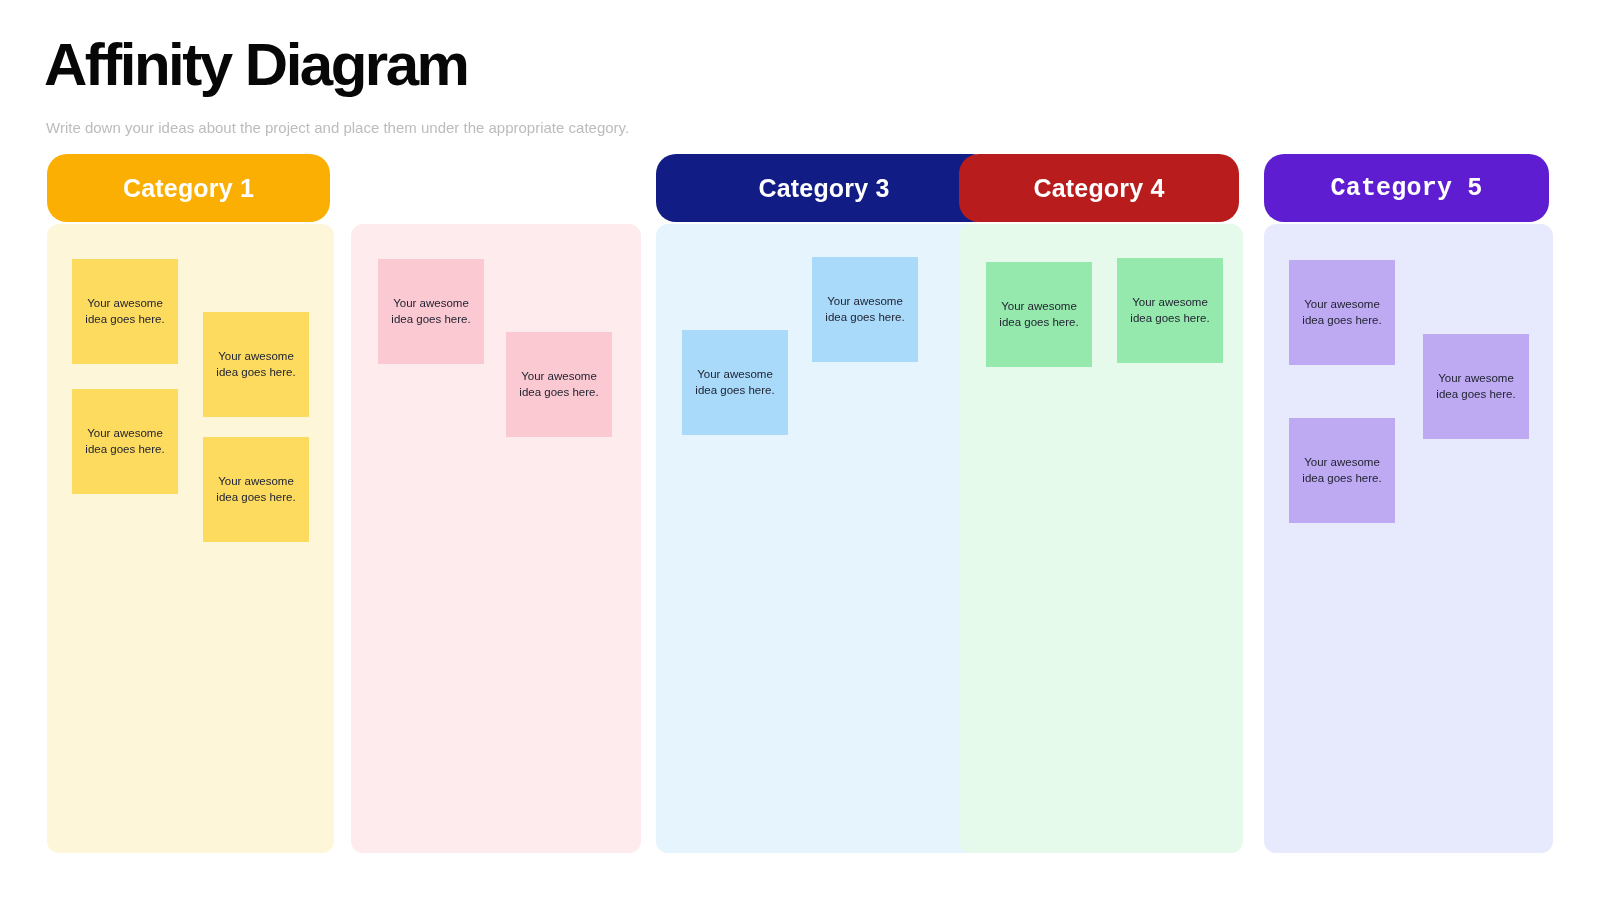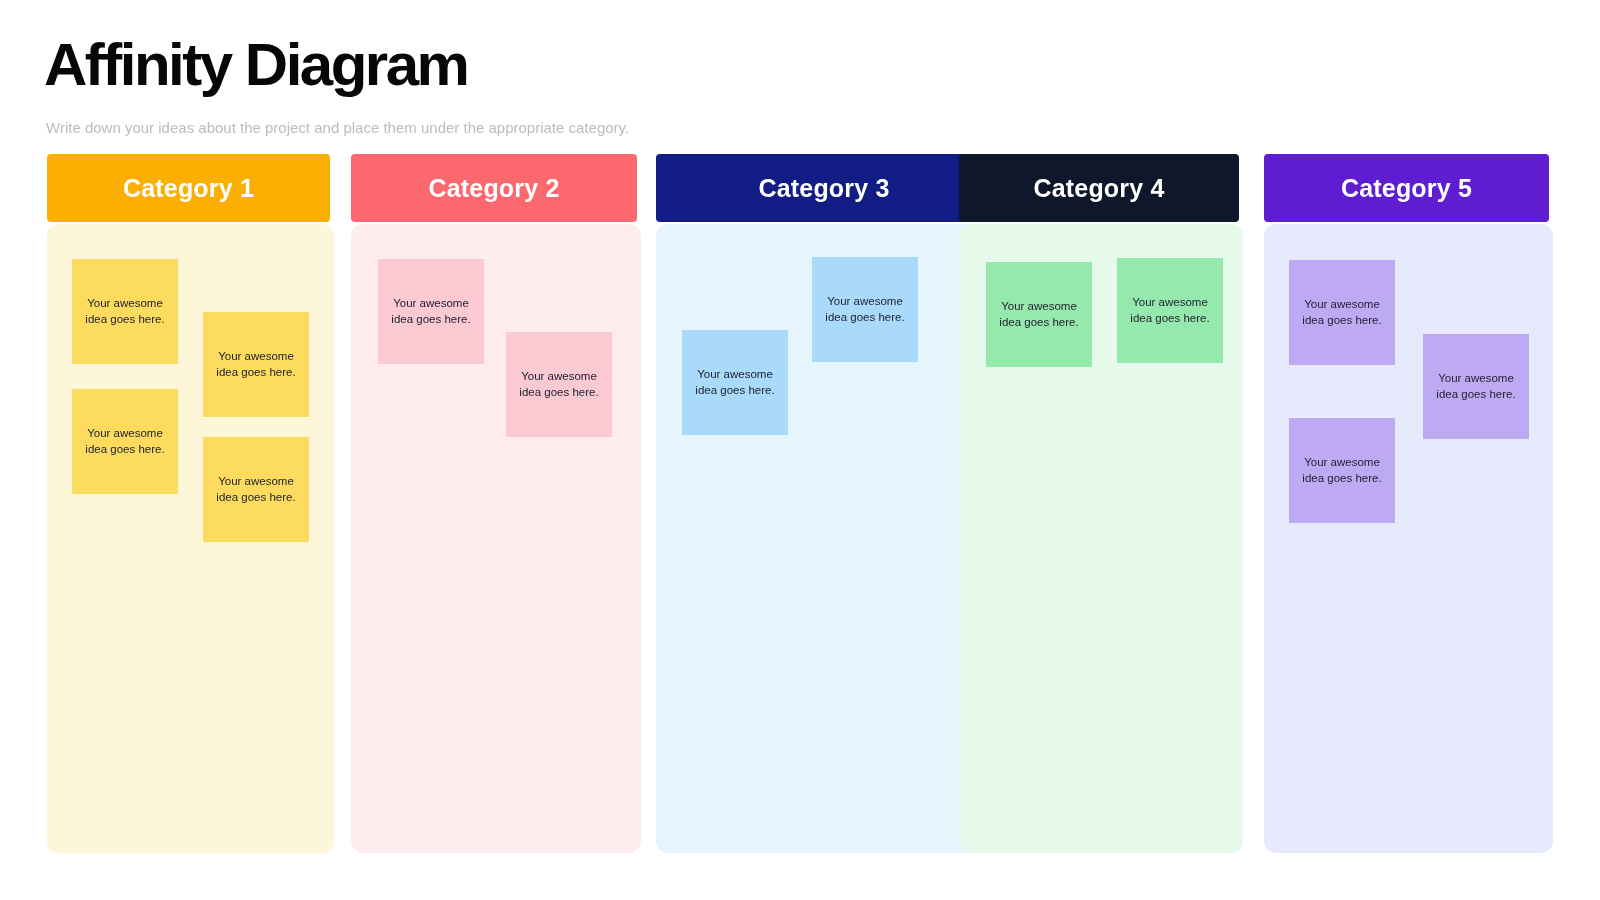--- a/index.html
+++ b/index.html
@@ -37,44 +37,44 @@
   }
   .col-1 { left: 47px;   width: 287px; }
   .col-2 { left: 351px;  width: 290px; }
   .col-3 { left: 656px;  width: 340px; }
   .col-4 { left: 959px;  width: 284px; }
   .col-5 { left: 1264px; width: 289px; }
   .col-header {
     position: absolute;
     top: 0; left: 0; right: 4px;
     height: 68px;
-    border-radius: 4px;
+    border-radius: 20px;
     display: flex;
     align-items: center;
     justify-content: center;
     color: #ffffff;
     font-size: 25px;
     font-weight: 700;
     letter-spacing: 0.2px;
   }
   .col-body {
     position: absolute;
     top: 70px; left: 0; right: 0;
     height: 629px;
     border-radius: 12px;
   }
   .col-1 .col-header { background: #fcaf03; }
   .col-1 .col-body   { background: #fdf6d9; }
   .col-2 .col-header { background: #fb686d; }
   .col-2 .col-body   { background: #feebee; }
   .col-3 .col-header { background: #111c85; }
   .col-3 .col-body   { background: #e5f4fd; }
-  .col-4 .col-header { background: #0f172a; }
+  .col-4 .col-header { background: #b91c1c; }
   .col-4 .col-body   { background: #e5faea; }
-  .col-5 .col-header { background: #5e1dd1; }
+  .col-5 .col-header { background: #5e1dd1; font-family: Liberation Mono, monospace; }
   .col-5 .col-body   { background: #e7eafc; }
   .note {
     position: absolute;
     width: 106px;
     height: 105px;
     display: flex;
     align-items: center;
     justify-content: center;
     text-align: center;
     font-size: 11.5px;
@@ -123,21 +123,20 @@
       <div class="note c1-n3">
           <span>Your awesome idea goes here.</span>
         </div>
       <div class="note c1-n4">
           <span>Your awesome idea goes here.</span>
         </div>
     </div>
   </div>
 
   <div class="column col-2">
-    <div class="col-header">Category 2</div>
     <div class="col-body">
       <div class="note c2-n1">
           <span>Your awesome idea goes here.</span>
         </div>
       <div class="note c2-n2">
           <span>Your awesome idea goes here.</span>
         </div>
     </div>
   </div>
 

